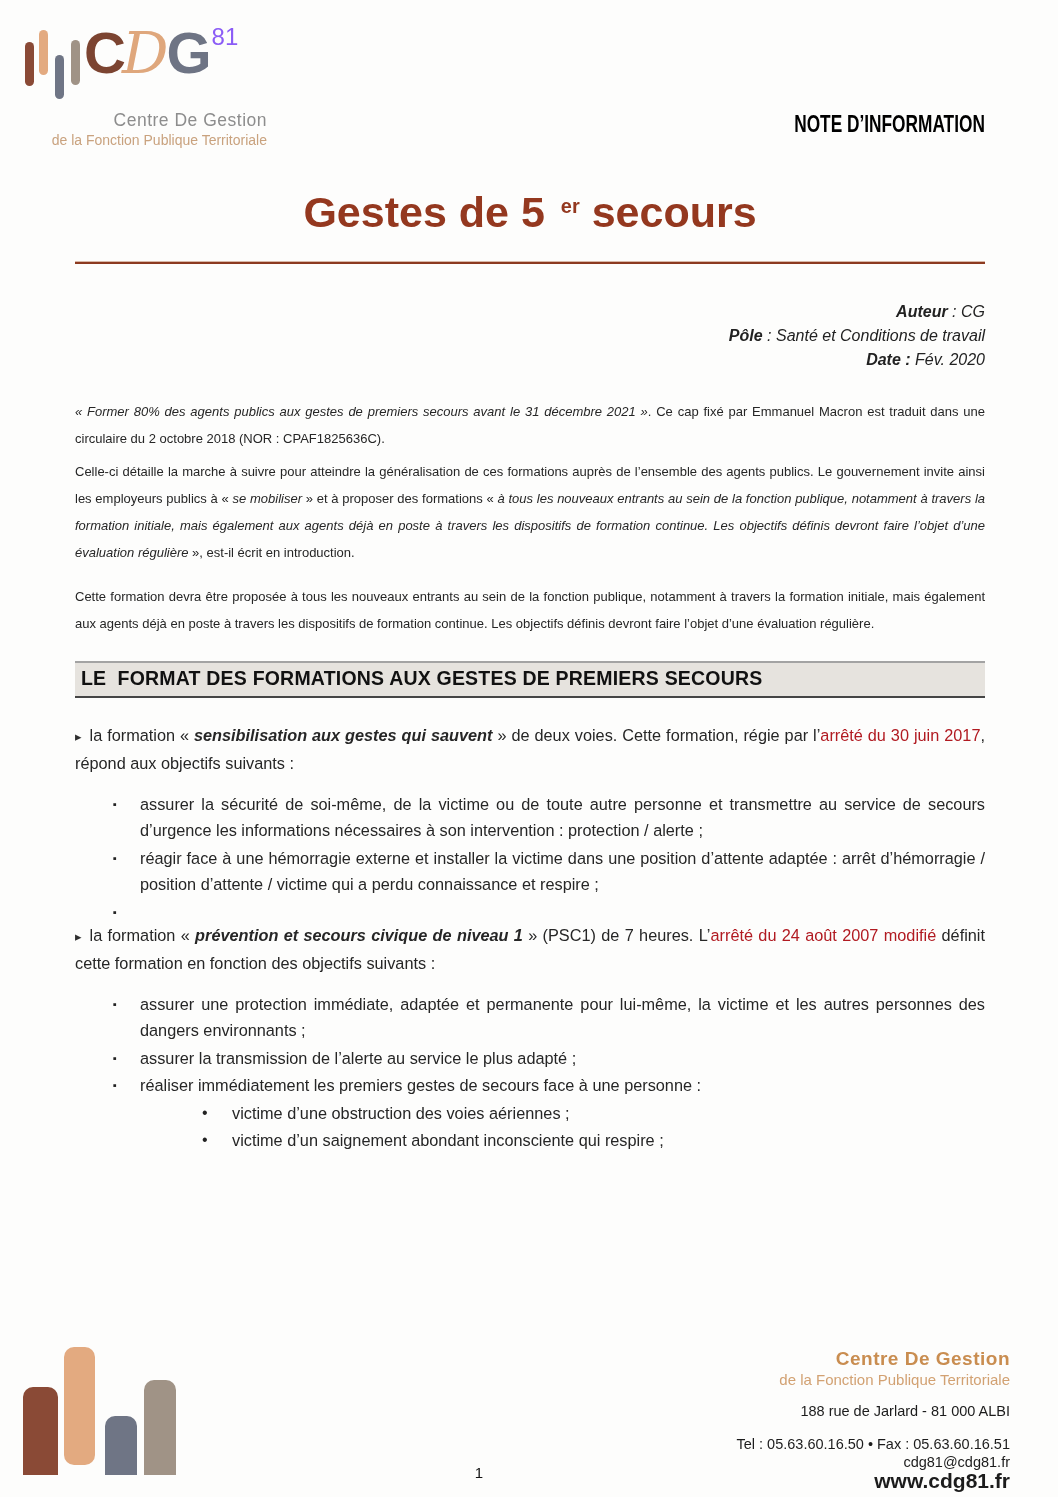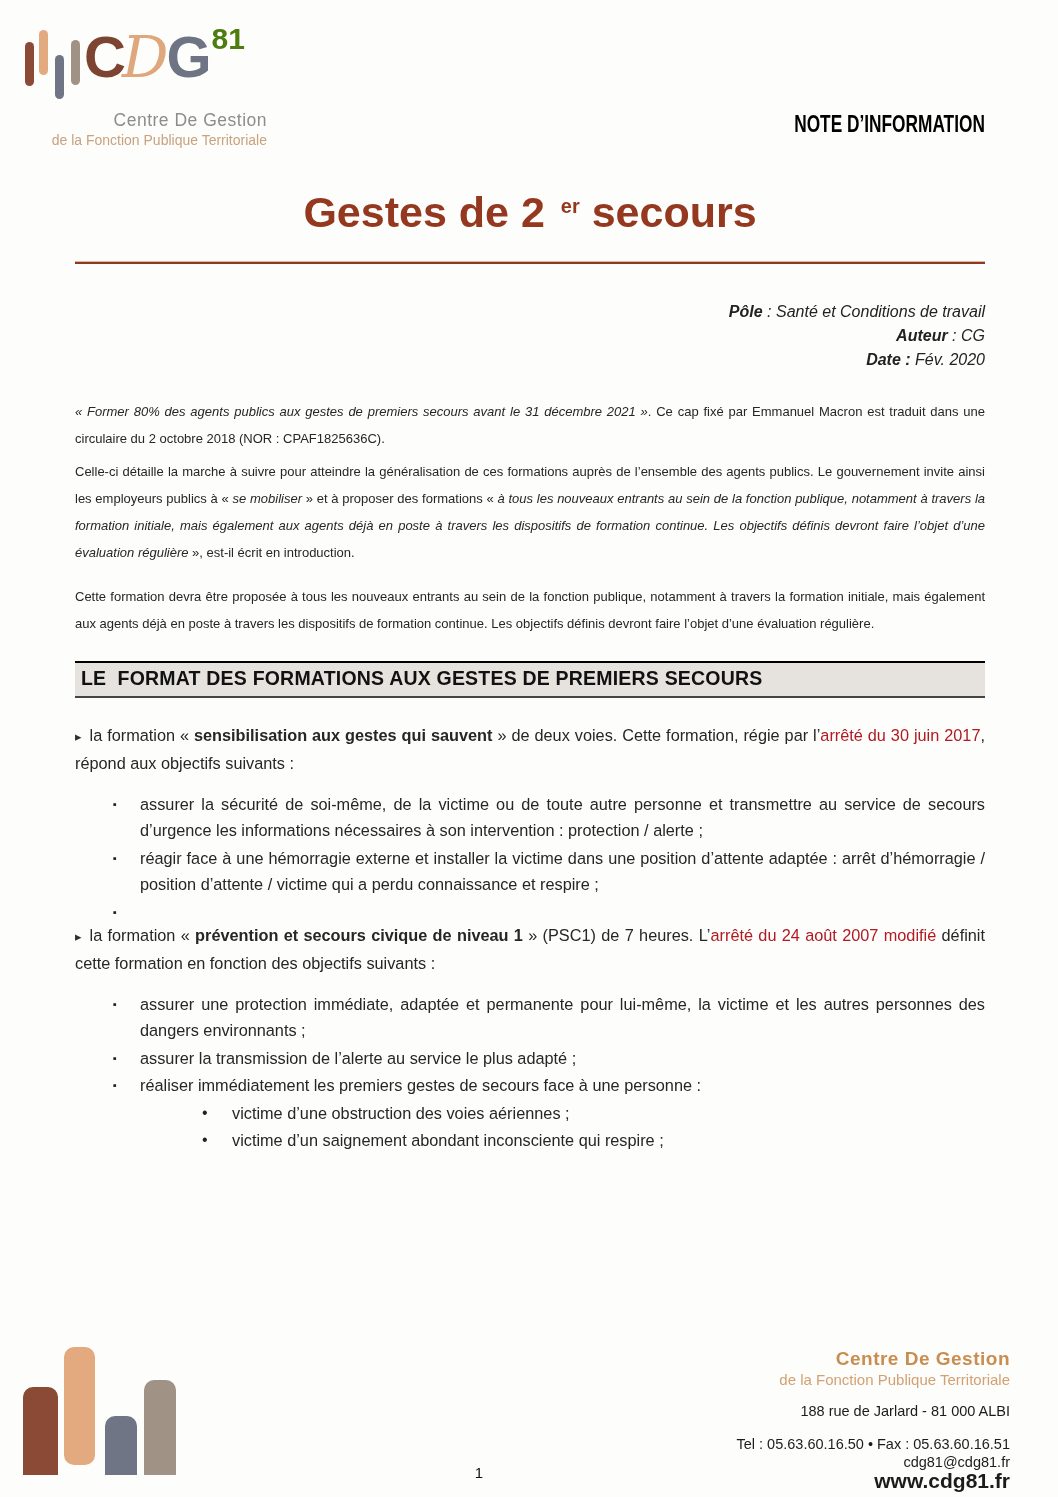--- a/index.html
+++ b/index.html
@@ -15,45 +15,45 @@
   .logo-bars { position:relative; width:62px; height:80px; }
   .logo-bars .bar { position:absolute; width:9px; border-radius:5px; }
   .logo-bars .bar:nth-child(1){ left:3px;  top:14px; height:44px; background:#8a4a36; }
   .logo-bars .bar:nth-child(2){ left:17px; top:2px;  height:45px; background:#e3aa80; }
   .logo-bars .bar:nth-child(3){ left:33px; top:27px; height:44px; background:#6f7585; }
   .logo-bars .bar:nth-child(4){ left:49px; top:12px; height:45px; background:#a09386; }
   .logo-word { position:relative; top:-4px; line-height:1; white-space:nowrap; }
   .logo-word .lc { font-size:58px; font-weight:bold; color:#7c4431; letter-spacing:-4px; }
   .logo-word .ld { font-size:58px; font-style:italic; font-family:"DejaVu Serif", serif; color:#dfa77c; letter-spacing:-2px; }
   .logo-word .lg { font-size:58px; font-weight:bold; color:#6e7484; }
-  .logo-word .l81 { font-size:30px; font-weight:bold; color:#4d7c0f; vertical-align:28px; letter-spacing:0; }
+  .logo-word .l81 { font-size:24px; font-weight:normal; color:#8b5cf6; vertical-align:28px; letter-spacing:0; }
   .logo-line1 { margin-top:2px; text-align:right; width:245px; font-size:17.5px; color:#8d8d8d; letter-spacing:.5px; }
   .logo-line2 { text-align:right; width:245px; font-size:14px; color:#c9a27e; margin-top:1px; }
   .doc-type {
     position:absolute; top:110px; right:73px;
     font-size:24px; font-weight:bold; color:#000;
     transform:scaleX(.72); transform-origin:100% 50%;
     letter-spacing:0px; white-space:nowrap;
   }
   
   .content { position:absolute; left:75px; top:186px; width:910px; }
   .title { text-align:center; font-size:43px; font-weight:bold; color:#94381f; line-height:1.25; }
   .title sup { font-size:20px; vertical-align:14px;margin-left:16px; }
   .title-rule { margin-top:21px; height:3px; background:#8c3a20; border-top:1px solid #d9b8a8; }
   .meta { margin-top:36px; text-align:right; font-size:16px; line-height:24px; color:#222; }
   p.body-par { margin-top:26px; font-size:13px; line-height:27px; text-align:justify; }
   p.p2 { margin-top:6px; }
   p.p3 { margin-top:17px; }
   .seg-i  { font-style:italic; }
-  .seg-b  { font-weight:bold; }
+  .seg-b  { font-weight:bold;font-style:italic; }
   .seg-bi { font-weight:bold; font-style:italic; }
   .seg-red{ color:#b11a21; }
   .section-heading {
     margin-top:24px; background:#e6e3de;
-    border-top:2px solid #000000; border-bottom:2px solid #454545;
+    border-top:2px solid #a3a3a3; border-bottom:2px solid #454545;
     font-size:19.5px; font-weight:bold; color:#111;
     padding:4px 6px 6px; white-space:pre-wrap; letter-spacing:.2px;
   }
   .arrow-item { margin-top:24px; font-size:16.3px; line-height:27px; text-align:justify; }
   .arrow-item .tri { color:#2f2f2f; font-size:13px; padding-right:8px; }
   ul.obj-list { margin-top:14px; list-style:none; padding-left:38px; font-size:16.3px; }
   ul.obj-list > li { position:relative; padding-left:27px; line-height:26.5px; text-align:justify; margin-bottom:1px; }
   .bullet { position:absolute; left:0; top:0; font-size:11px; color:#222; line-height:26.5px; }
   .bullet.round { font-size:16px; }
   ul.sub-list { list-style:none; padding-left:62px; margin-top:1px; }
@@ -91,27 +91,27 @@
       </div>
     </div>
     <div class="logo-line1">Centre De Gestion</div>
     <div class="logo-line2">de la Fonction Publique Territoriale</div>
   </div>
 
   <div class="doc-type">NOTE D’INFORMATION</div>
 
   <div class="content">
 
-    <div class="title"><span>Gestes de 2</span><sup>er</sup><span> secours</span></div>
+    <div class="title"><span>Gestes de 5</span><sup>er</sup><span> secours</span></div>
 
     <div class="title-rule"></div>
 
     <div class="meta">
+        <div><span class="seg-bi">Auteur</span><span class="seg-i"> : CG</span></div>
         <div><span class="seg-bi">Pôle</span><span class="seg-i"> : Santé et Conditions de travail</span></div>
-        <div><span class="seg-bi">Auteur</span><span class="seg-i"> : CG</span></div>
         <div><span class="seg-bi">Date :</span><span class="seg-i"> Fév. 2020</span></div>
       </div>
 
     <p class="body-par p1"><span class="seg-i">« Former 80% des agents publics aux gestes de premiers secours avant le 31 décembre 2021 »</span><span>. Ce cap fixé par Emmanuel Macron est traduit dans une circulaire du 2 octobre 2018 (NOR : CPAF1825636C).</span></p>
 
     <p class="body-par p2"><span>Celle-ci détaille la marche à suivre pour atteindre la généralisation de ces formations auprès de l’ensemble des agents publics. Le gouvernement invite ainsi les employeurs publics à « </span><span class="seg-i">se mobiliser</span><span> » et à proposer des formations « </span><span class="seg-i">à tous les nouveaux entrants au sein de la fonction publique, notamment à travers la formation initiale, mais également aux agents déjà en poste à travers les dispositifs de formation continue. Les objectifs définis devront faire l’objet d’une évaluation régulière</span><span> », est-il écrit en introduction.</span></p>
 
     <p class="body-par p3"><span>Cette formation devra être proposée à tous les nouveaux entrants au sein de la fonction publique, notamment à travers la formation initiale, mais également aux agents déjà en poste à travers les dispositifs de formation continue. Les objectifs définis devront faire l’objet d’une évaluation régulière.</span></p>
 
     <div class="section-heading">LE  FORMAT DES FORMATIONS AUX GESTES DE PREMIERS SECOURS</div>

